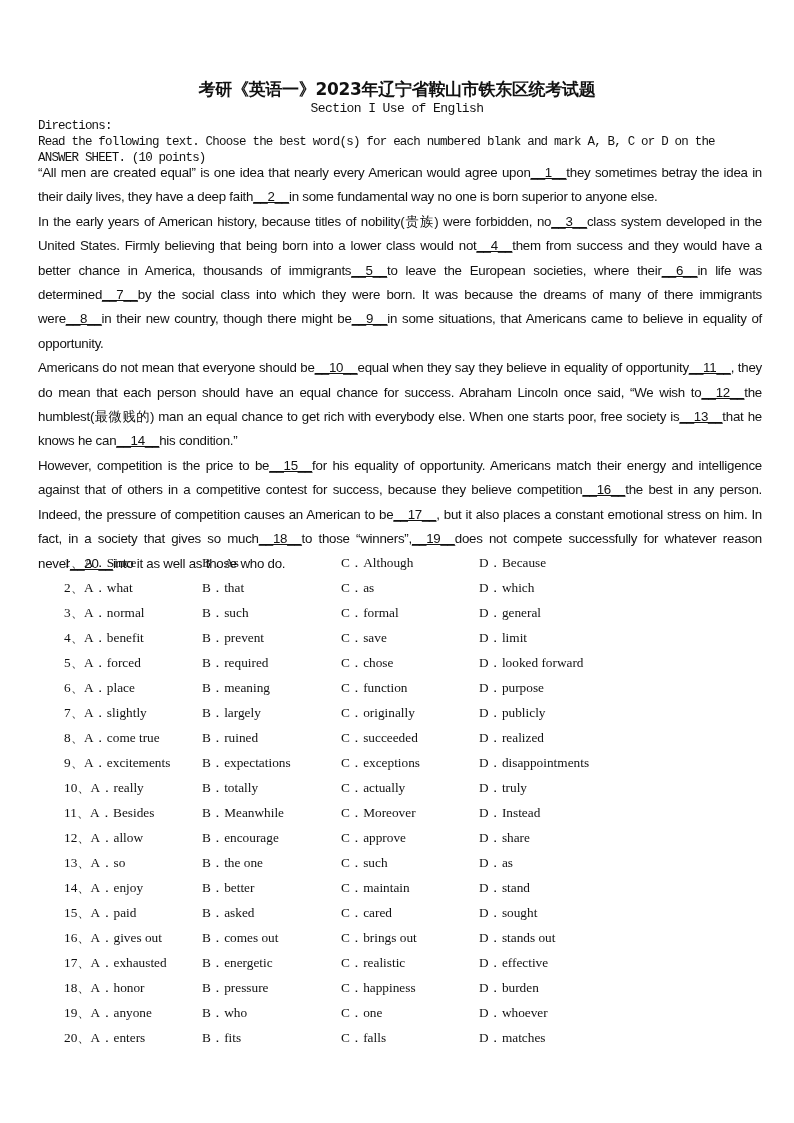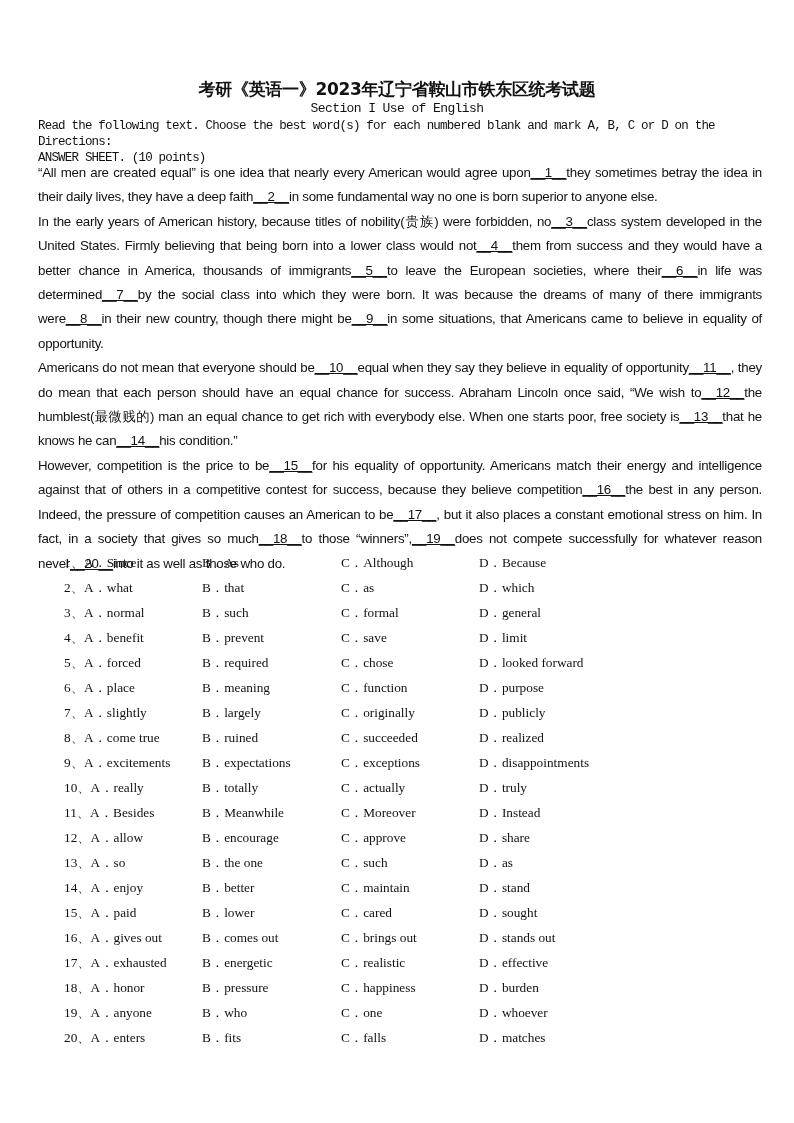--- a/index.html
+++ b/index.html
@@ -37,22 +37,22 @@
   .num { display: inline-block; }
 </style>
 </head>
 <body>
 
 <div class="page">
   <div class="title">考研《英语一》2023年辽宁省鞍山市铁东区统考试题</div>
   <div class="subtitle">Section I  Use of  English</div>
 
   <div class="directions">
+    <div>Directions:</div>
     <div>Read the following text. Choose the best word(s) for each numbered blank and mark A, B, C or D on the</div>
-    <div>Directions:</div>
     <div>ANSWER SHEET. (10 points)</div>
   </div>
 
   <div class="passage" id="passage">
       <p><span>“All men are created equal” is one idea that nearly every American would agree upon</span><span class="blank">__1__</span><span>they sometimes betray the idea in their daily lives, they have a deep faith</span><span class="blank">__2__</span><span>in some fundamental way no one is born superior to anyone else.</span></p>
       <p><span>In the early years of American history, because titles of nobility(贵族) were forbidden, no</span><span class="blank">__3__</span><span>class system developed in the United States. Firmly believing that being born into a lower class would not</span><span class="blank">__4__</span><span>them from success and they would have a better chance in America, thousands of immigrants</span><span class="blank">__5__</span><span>to leave the European societies, where their</span><span class="blank">__6__</span><span>in life was determined</span><span class="blank">__7__</span><span>by the social class into which they were born. It was because the dreams of many of there immigrants were</span><span class="blank">__8__</span><span>in their new country, though there might be</span><span class="blank">__9__</span><span>in some situations, that Americans came to believe in equality of opportunity.</span></p>
       <p><span>Americans do not mean that everyone should be</span><span class="blank">__10__</span><span>equal when they say they believe in equality of opportunity</span><span class="blank">__11__</span><span>, they do mean that each person should have an equal chance for success. Abraham Lincoln once said, “We wish to</span><span class="blank">__12__</span><span>the humblest(最微贱的) man an equal chance to get rich with everybody else. When one starts poor, free society is</span><span class="blank">__13__</span><span>that he knows he can</span><span class="blank">__14__</span><span>his condition.”</span></p>
       <p><span>However, competition is the price to be</span><span class="blank">__15__</span><span>for his equality of opportunity. Americans match their energy and intelligence against that of others in a competitive contest for success, because they believe competition</span><span class="blank">__16__</span><span>the best in any person. Indeed, the pressure of competition causes an American to be</span><span class="blank">__17__</span><span>, but it also places a constant emotional stress on him. In fact, in a society that gives so much</span><span class="blank">__18__</span><span>to those “winners”,</span><span class="blank">__19__</span><span>does not compete successfully for whatever reason never</span><span class="blank">__20__</span><span>into it as well as those who do.</span></p>
     </div>
 
@@ -136,21 +136,21 @@
         <span class="cell c3">D．as</span>
       </div>
       <div class="opt-row">
         <span class="cell c0"><span class="num">14、</span><span>A．enjoy</span></span>
         <span class="cell c1">B．better</span>
         <span class="cell c2">C．maintain</span>
         <span class="cell c3">D．stand</span>
       </div>
       <div class="opt-row">
         <span class="cell c0"><span class="num">15、</span><span>A．paid</span></span>
-        <span class="cell c1">B．lower</span>
+        <span class="cell c1">B．asked</span>
         <span class="cell c2">C．cared</span>
         <span class="cell c3">D．sought</span>
       </div>
       <div class="opt-row">
         <span class="cell c0"><span class="num">16、</span><span>A．gives out</span></span>
         <span class="cell c1">B．comes out</span>
         <span class="cell c2">C．brings out</span>
         <span class="cell c3">D．stands out</span>
       </div>
       <div class="opt-row">

